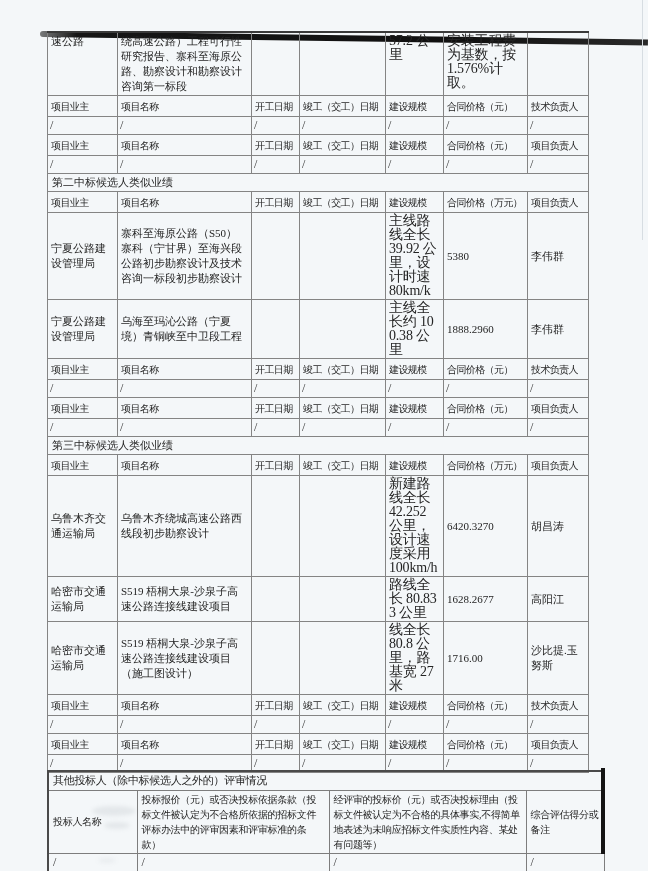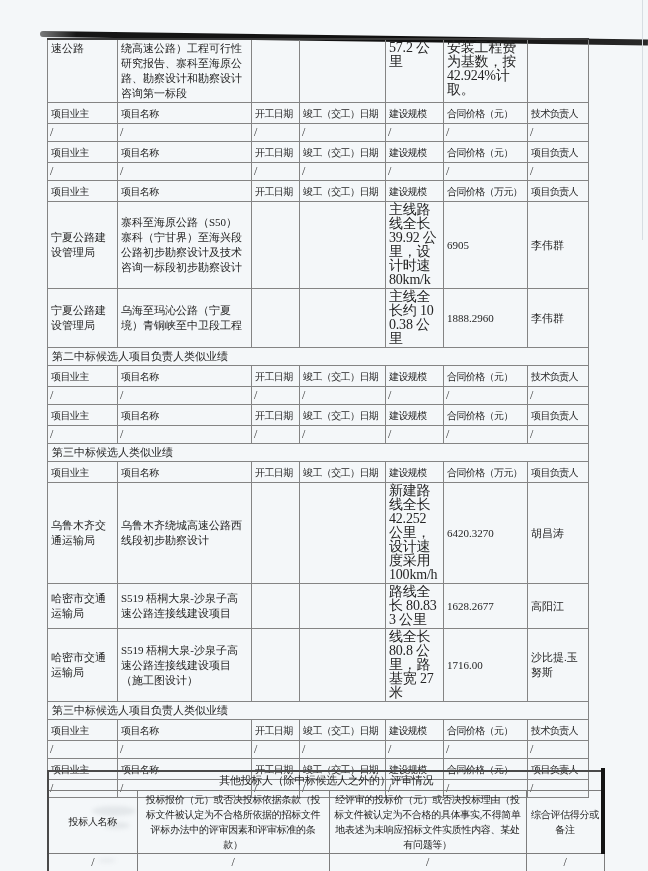--- a/index.html
+++ b/index.html
@@ -22,21 +22,21 @@
     background:#d7dde2;
   }
   .smudge{position:absolute;background:#9aa1a8;opacity:.18;filter:blur(2px);border-radius:50%;}
   .smudge.s1{left:92px;top:806px;width:44px;height:10px;}
   .smudge.s2{left:104px;top:822px;width:26px;height:7px;}
   .smudge.s3{left:98px;top:858px;width:18px;height:5px;opacity:.12;}
 
   
   table{border-collapse:collapse;table-layout:fixed;}
   .main{
-    position:absolute;left:47px;top:38px;width:541px;
+    position:absolute;left:47px;top:31px;width:541px;
     border-top:2px solid #3a3a3a;
   }
   .main td{
     border:1px solid #848484;
     padding:1px 3px;
     font-size:11px;line-height:15px;
     vertical-align:middle;
     overflow:hidden;
     word-break:break-all;
   }
@@ -56,21 +56,21 @@
 
   
   .otherbox{
     position:absolute;left:47px;top:770px;width:556px;
     border:2px solid #4a4a4a;border-right:none;
   }
   .otherbox td{
     border:1px solid #7d7d7d;
     padding:1px 4px;
     font-size:10px;line-height:15px;letter-spacing:-0.3px;
-    vertical-align:middle;overflow:hidden;word-break:break-all;text-align:center;
+    vertical-align:middle;overflow:hidden;word-break:break-all;
   }
   .otherbox td.title{font-size:11px;white-space:nowrap;}
   .otherbox td.slash{font-size:12px;vertical-align:top;}
   .thick-right{
     position:absolute;left:601px;top:768px;width:4px;height:86px;
     background:#141414;
   }
 </style>
 </head>
 <body>
@@ -94,21 +94,21 @@
         <col style="width:61px">
     </colgroup>
 
     <tbody>
         <tr style="height:52px">
       <td class="owner top">速公路</td>
       <td class="name top">绕高速公路）工程可行性研究报告、寨科至海原公路、勘察设计和勘察设计咨询第一标段</td>
       <td></td>
       <td></td>
       <td class="scale top">57.2 公里</td>
-      <td class="scale top">安装工程费为基数，按 42.924%计取。</td>
+      <td class="scale top">安装工程费为基数，按 1.576%计取。</td>
       <td></td>
     </tr>
 
     <tr style="height:21px">
       <td class="hd">项目业主</td>
       <td class="hd">项目名称</td>
       <td class="hd">开工日期</td>
       <td class="hd">竣工（交工）日期</td>
       <td class="hd">建设规模</td>
       <td class="hd">合同价格（元）</td>
@@ -136,51 +136,51 @@
     <tr style="height:17px">
       <td class="slash">/</td>
       <td class="slash">/</td>
       <td class="slash">/</td>
       <td class="slash">/</td>
       <td class="slash">/</td>
       <td class="slash">/</td>
       <td class="slash">/</td>
     </tr>
 
+    <tr style="height:16px">
+      <td class="title" colspan="7">第二中标候选人类似业绩</td>
+    </tr>
     <tr style="height:21px">
       <td class="hd">项目业主</td>
       <td class="hd">项目名称</td>
       <td class="hd">开工日期</td>
       <td class="hd">竣工（交工）日期</td>
       <td class="hd">建设规模</td>
       <td class="hd">合同价格（万元）</td>
       <td class="hd">项目负责人</td>
     </tr>
     <tr style="height:70px">
       <td class="owner">宁夏公路建设管理局</td>
       <td class="name">寨科至海原公路（S50）寨科（宁甘界）至海兴段公路初步勘察设计及技术咨询一标段初步勘察设计</td>
       <td></td>
       <td></td>
       <td class="scale">主线路线全长 39.92 公里，设计时速 80km/k</td>
-      <td class="num">6905</td>
+      <td class="num">5380</td>
       <td>李伟群</td>
     </tr>
     <tr style="height:44px">
       <td class="owner">宁夏公路建设管理局</td>
       <td class="name">乌海至玛沁公路（宁夏境）青铜峡至中卫段工程</td>
       <td></td>
       <td></td>
       <td class="scale">主线全长约 100.38 公里</td>
       <td class="num">1888.2960</td>
       <td>李伟群</td>
     </tr>
 
-    <tr style="height:16px">
-      <td class="title" colspan="7">第二中标候选人项目负责人类似业绩</td>
-    </tr>
     <tr style="height:21px">
       <td class="hd">项目业主</td>
       <td class="hd">项目名称</td>
       <td class="hd">开工日期</td>
       <td class="hd">竣工（交工）日期</td>
       <td class="hd">建设规模</td>
       <td class="hd">合同价格（元）</td>
       <td class="hd">技术负责人</td>
     </tr>
     <tr style="height:17px">
@@ -245,23 +245,20 @@
     <tr style="height:52px">
       <td class="owner">哈密市交通运输局</td>
       <td class="name">S519 梧桐大泉-沙泉子高速公路连接线建设项目（施工图设计）</td>
       <td></td>
       <td></td>
       <td class="scale">线全长 80.8 公里，路基宽 27 米</td>
       <td class="num">1716.00</td>
       <td>沙比提.玉努斯</td>
     </tr>
 
-    <tr style="height:16px">
-      <td class="title" colspan="7">第三中标候选人项目负责人类似业绩</td>
-    </tr>
     <tr style="height:21px">
       <td class="hd">项目业主</td>
       <td class="hd">项目名称</td>
       <td class="hd">开工日期</td>
       <td class="hd">竣工（交工）日期</td>
       <td class="hd">建设规模</td>
       <td class="hd">合同价格（元）</td>
       <td class="hd">技术负责人</td>
     </tr>
     <tr style="height:17px">

